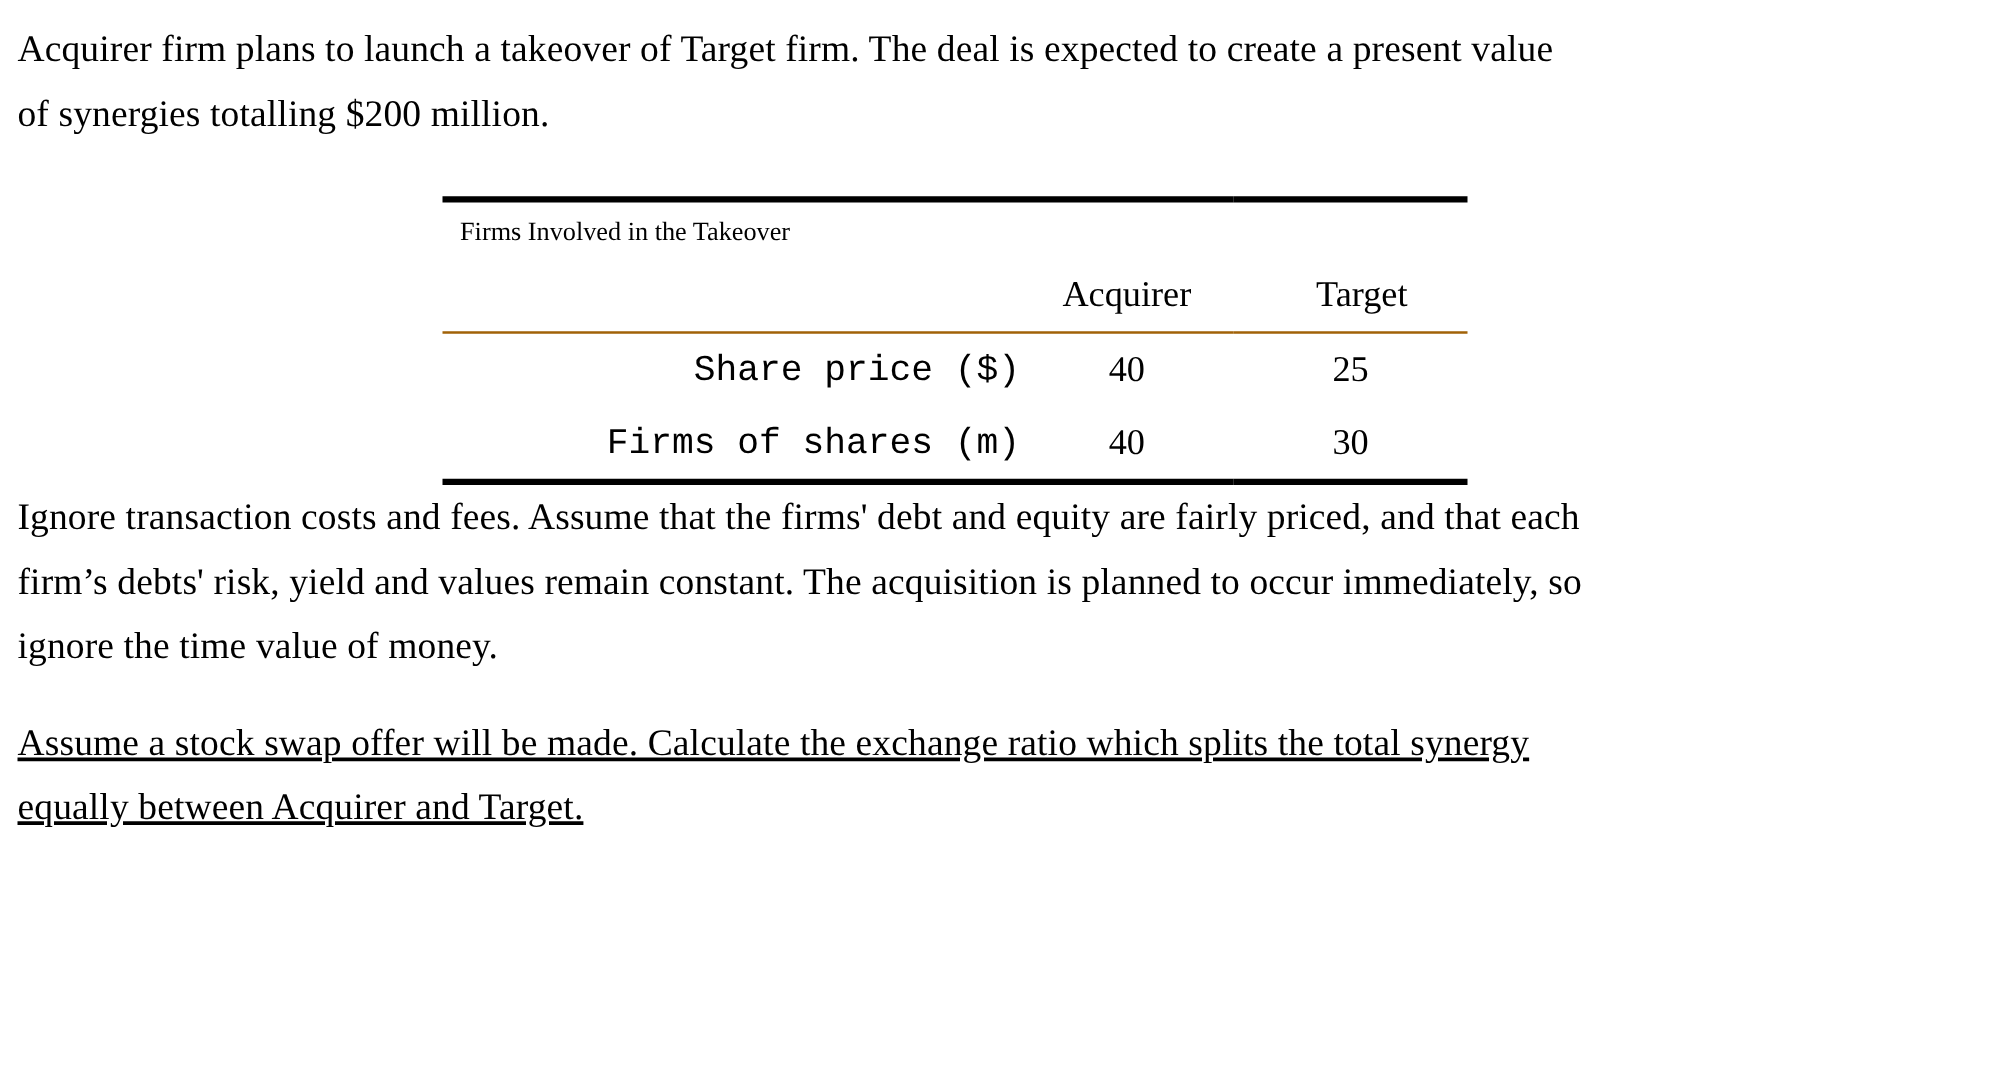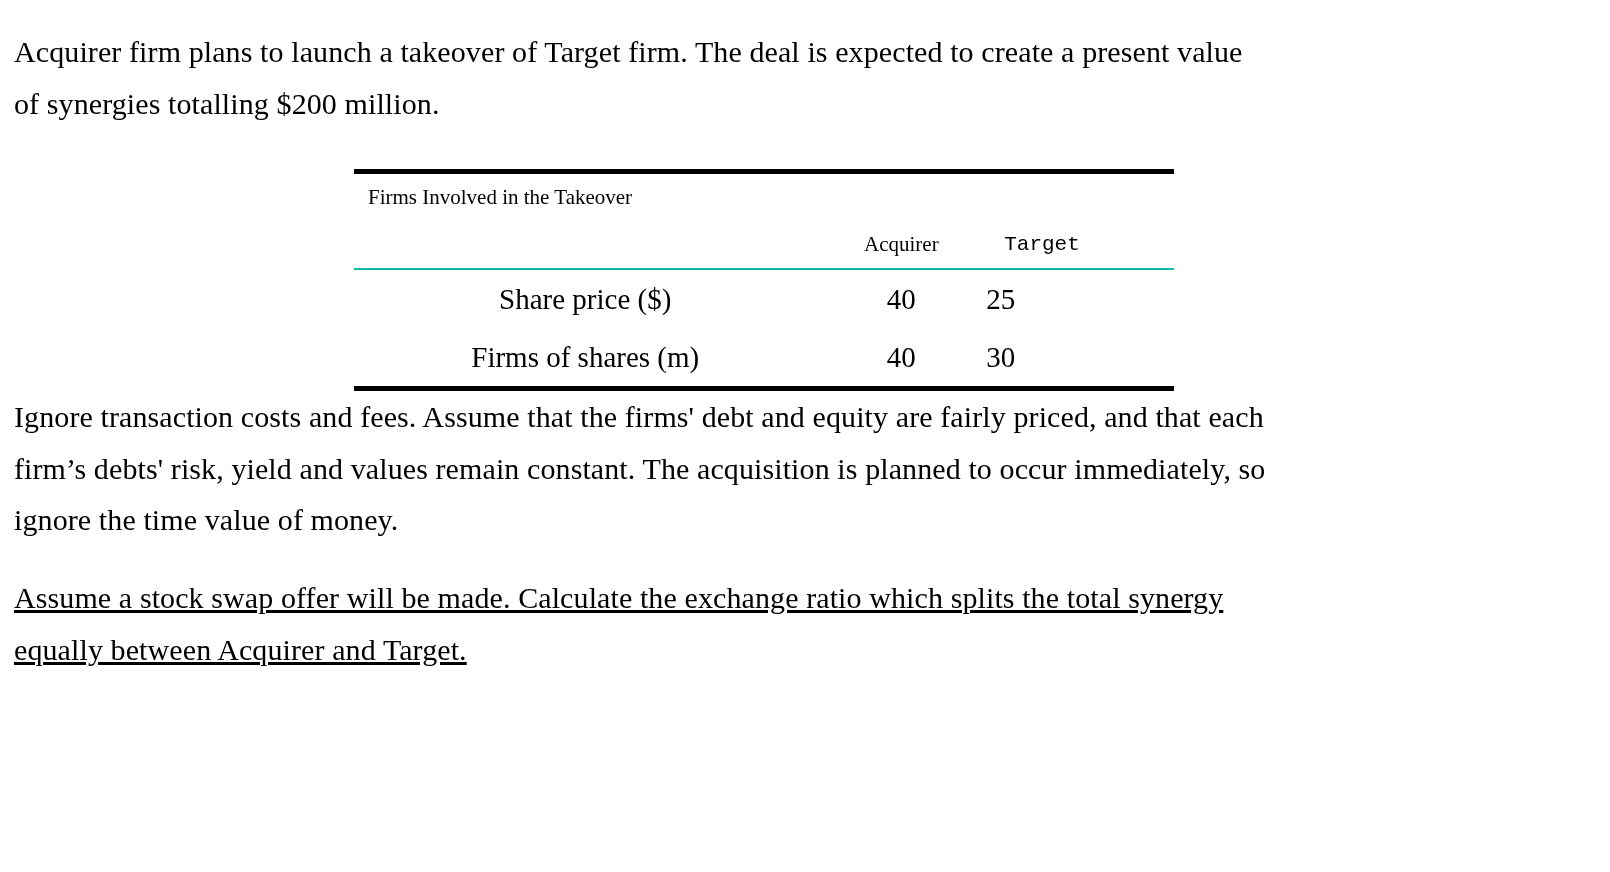--- a/index.html
+++ b/index.html
@@ -12,21 +12,21 @@
     height: 872px;
     font-family: "Liberation Serif", "DejaVu Serif", serif;
     color: #000000;
     overflow: hidden;
   }
   .page {
     position: relative;
     width: 1371px;
     height: 872px;
     box-sizing: border-box;
-    padding: 26px 100px 0 14px;
+    padding: 14px 100px 0 14px;
   }
   p.para {
     margin: 0;
     font-size: 30px;
     line-height: 1.72;
     letter-spacing: 0.1px;
   }
   .intro {
     margin-bottom: 0;
   }
@@ -55,41 +55,41 @@
     font-size: 0;
     line-height: 0;
   }
   table.takeover .caption-row td {
     padding: 12px 0 10px 14px;
     font-size: 21px;
     text-align: left;
   }
   table.takeover .header-row td {
     padding: 14px 0 12px 0;
-    border-bottom: 2px solid #14b8a6;
-    font-size: 21px;
+    border-bottom: 2px solid #a16207;
+    font-size: 29px;
   }
   table.takeover td.label {
-    text-align: center;
+    text-align: right;
     padding-left: 14px;
     width: 470px;
+    font-family: Liberation Mono, monospace;
   }
   table.takeover td.colh-acq,
   table.takeover td.val-acq {
     text-align: center;
     width: 175px;
   }
   table.takeover td.colh-tgt {
-    text-align: left;
+    text-align: center;
     padding-left: 18px;
     width: 175px;
-    font-family: Liberation Mono, monospace;
   }
   table.takeover td.val-tgt {
-    text-align: left;
+    text-align: center;
     padding-left: 18px;
     width: 175px;
     font-family: Liberation Serif, serif;
   }
   table.takeover .data-row td {
     padding: 14px 0 12px 0;
     font-size: 29px;
   }
   .after-table {
     margin-top: 76px;

